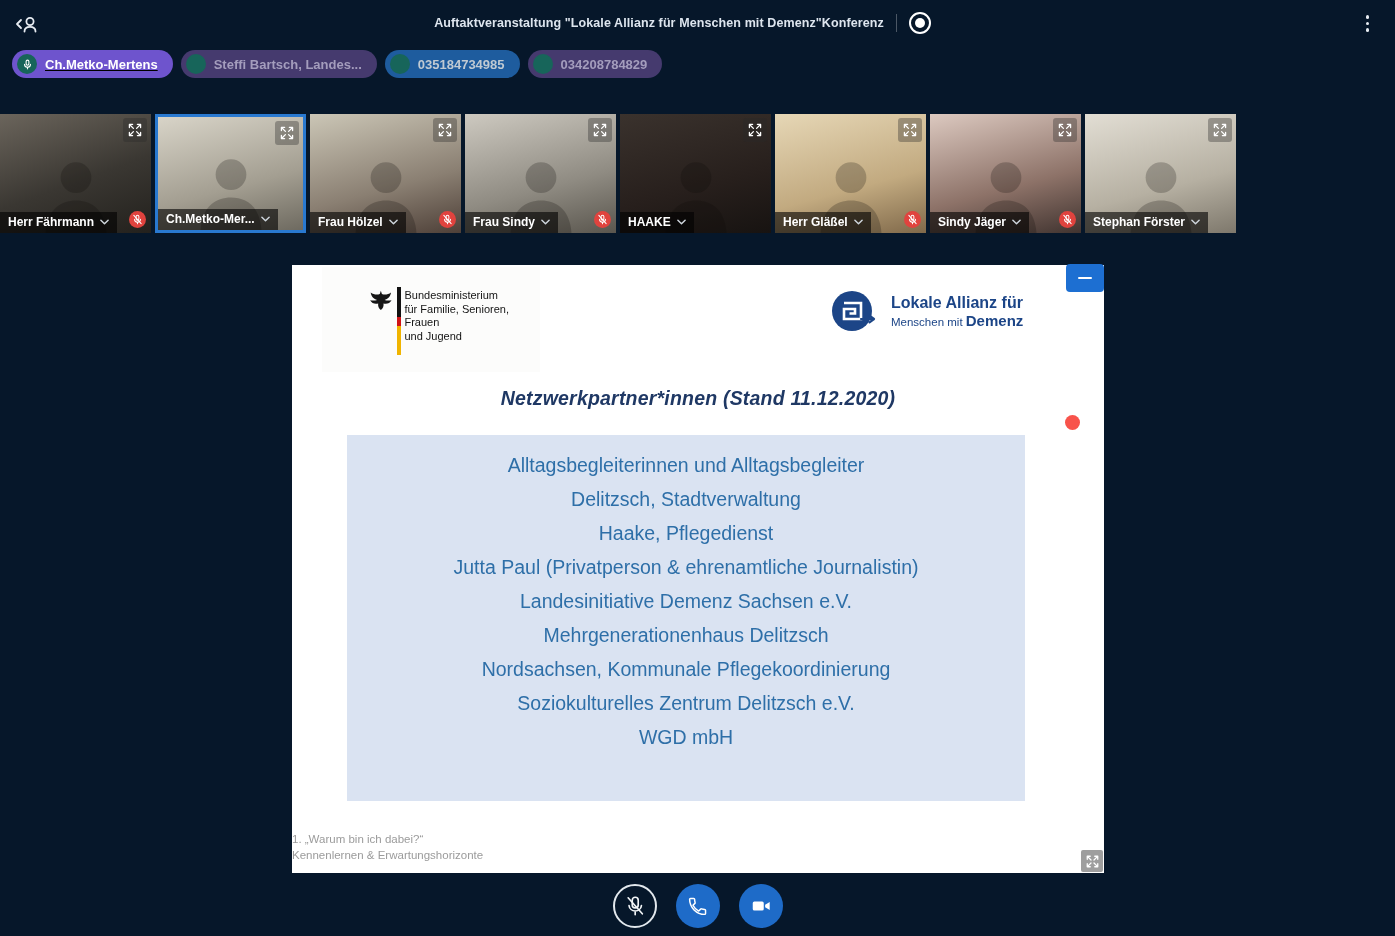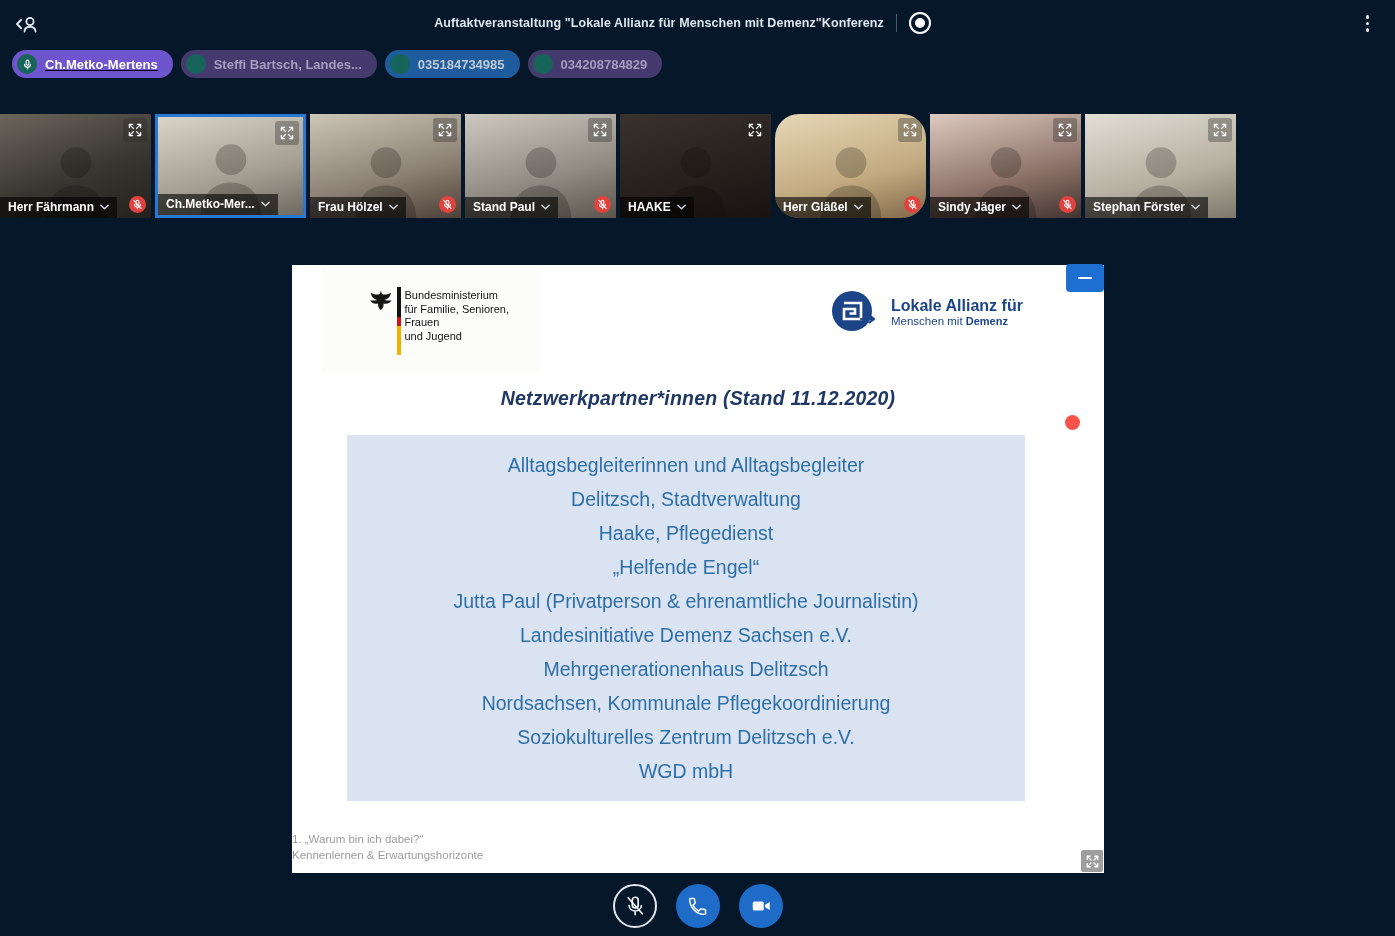--- a/index.html
+++ b/index.html
@@ -24,28 +24,28 @@
   .chip .chip-label { font-size:13px; font-weight:700; }
   .chip.speaking { background:#6e54cd;text-decoration:underline; }
   .chip.speaking .chip-label { color:#ffffff; }
   .chip.dim-purple { background:#453a6e; }
   .chip.dim-purple .chip-label { color:#a49dbd; }
   .chip.dim-blue { background:#1e5c9e; }
   .chip.dim-blue .chip-label { color:#c0cad3; }
 
   
   .filmstrip { position:absolute; top:114px; left:0; width:100%; height:120px; display:flex; gap:4px; }
-  .tile { position:relative; flex:0 0 151px; height:104px; overflow:hidden; background:#333; }
+  .tile { position:relative; flex:0 0 151px; height:119px; overflow:hidden; background:#333; }
   .tile.active { border:3px solid #2979d0; }
   .filmstrip div.tile:nth-of-type(1){background:linear-gradient(160deg,#6b655c,#3a3732 55%,#23211d);}
   .filmstrip div.tile:nth-of-type(2){background:linear-gradient(165deg,#d8d4c8,#a39e91 60%,#6e6a60);}
   .filmstrip div.tile:nth-of-type(3){background:linear-gradient(165deg,#cbc6b6,#8a7f72 60%,#4e4038);}
   .filmstrip div.tile:nth-of-type(4){background:linear-gradient(165deg,#cdc9c0,#8f8b82 60%,#5a564e);}
   .filmstrip div.tile:nth-of-type(5){background:linear-gradient(165deg,#3a322d,#271f1c 60%,#171311);}
-  .filmstrip div.tile:nth-of-type(6){background:linear-gradient(165deg,#e6d7b6,#c2aa80 60%,#80694a);border-radius:24px;}
+  .filmstrip div.tile:nth-of-type(6){background:linear-gradient(165deg,#e6d7b6,#c2aa80 60%,#80694a);}
   .filmstrip div.tile:nth-of-type(7){background:linear-gradient(165deg,#dcc9c0,#8d7268 60%,#413430);}
   .filmstrip div.tile:nth-of-type(8){background:linear-gradient(165deg,#e2ded4,#b6b0a2 60%,#7e786c);}
   .filmstrip div.tile:nth-of-type(9){background:linear-gradient(165deg,#c4aa7a,#8c7651 60%,#514232);}
   .tile .silhouette { position:absolute; bottom:-6px; left:50%; transform:translateX(-50%); width:96px; height:96px; opacity:.55; }
   .tile .expand-btn { position:absolute; top:4px; right:4px; width:24px; height:24px; background:rgba(40,40,40,.35); border-radius:3px; display:flex; align-items:center; justify-content:center; cursor:pointer; }
   .tile .nametag { position:absolute; left:0; bottom:0; max-width:85%; background:rgba(0,0,0,.6); color:#fff; font-size:12px; font-weight:600; padding:3px 8px 4px 8px; display:flex; align-items:center; gap:6px; white-space:nowrap; cursor:pointer; }
   .tile .mute-badge { position:absolute; right:5px; bottom:5px; width:17px; height:17px; border-radius:50%; background:#e0433e; display:flex; align-items:center; justify-content:center; }
 
   
   .stage { position:absolute; top:236px; left:0; width:100%; height:642px; }
@@ -56,21 +56,21 @@
   .pointer-dot { position:absolute; left:773px; top:150px; width:15px; height:15px; border-radius:50%; background:#f8534b; }
 
   .ministry-logo { position:absolute; left:30px; top:2px; width:218px; height:105px; background:#fcfcfb; display:flex; padding:20px 0 0 46px; gap:3px; }
   .flag-stripe { width:5px; height:68px; display:flex; flex-direction:column; }
   .flag-stripe .b { flex:0 0 44%; background:#111; } .flag-stripe .r { flex:0 0 14%; background:#d01317; } .flag-stripe .g { flex:1; background:#f0b400; }
   .ministry-text { font-size:11px; line-height:13.5px; color:#141414; padding-top:2px; }
 
   .alliance-logo { position:absolute; left:538px; top:20px; height:52px; display:flex; align-items:center; gap:9px; }
   .alliance-text .l1 { font-size:16px; font-weight:700; color:#1c4587; line-height:19px; }
   .alliance-text .l2 { font-size:11.5px; color:#1c4587; }
-  .alliance-text .l2 b { font-size:11px; font-weight:700; }
+  .alliance-text .l2 b { font-size:15px; font-weight:700; }
 
   .slide-title { position:absolute; left:0; top:122px; width:100%; text-align:center; font-size:19.5px; font-weight:700; font-style:italic; color:#1f3864; letter-spacing:.2px; }
 
   .partner-box { position:absolute; left:55px; top:170px; width:678px; height:366px; background:#dae3f2; padding-top:13px; }
   .partner-line { text-align:center; font-size:19.5px; line-height:34px; color:#2e6fa8; }
 
   .slide-footer { position:absolute; left:0; top:566px; width:100%; text-align:left; color:#9b9b9b; font-size:11.5px; line-height:16px; }
 
   
   .controls { position:absolute; bottom:8px; left:50%; transform:translateX(-50%); display:flex; gap:19px; }
@@ -235,21 +235,21 @@
         <svg width="16" height="16" viewBox="0 0 20 20">
           <g stroke="#fff" stroke-width="1.6" fill="none" stroke-linecap="round" stroke-linejoin="round">
             <path d="M8 8 L3.5 3.5 M3 7 V3 H7"></path>
             <path d="M12 8 L16.5 3.5 M13 3 H17 V7"></path>
             <path d="M8 12 L3.5 16.5 M3 13 V17 H7"></path>
             <path d="M12 12 L16.5 16.5 M13 17 H17 V13"></path>
           </g>
         </svg>
       </span>
       <span class="nametag">
-        <span>Stand Paul</span>
+        <span>Frau Sindy</span>
         <svg width="9" height="6" viewBox="0 0 10 6">
           <polyline points="1,1 5,5 9,1" fill="none" stroke="#cfd6dd" stroke-width="1.6" stroke-linecap="round" stroke-linejoin="round"></polyline>
         </svg>
       </span>
       <span class="mute-badge">
         <svg width="11" height="11" viewBox="0 0 24 24">
           <rect x="9" y="2.5" width="6" height="11" rx="3" fill="none" stroke="#fff" stroke-width="2.2"></rect>
           <path d="M5.5 11.5a6.5 6.5 0 0 0 13 0" fill="none" stroke="#fff" stroke-width="2.2" stroke-linecap="round"></path>
           <line x1="12" y1="18" x2="12" y2="21.5" stroke="#fff" stroke-width="2.2" stroke-linecap="round"></line>
           <line x1="4" y1="3" x2="20" y2="21" stroke="#fff" stroke-width="2.2" stroke-linecap="round"></line>
@@ -403,21 +403,20 @@
     <div class="slide-title">Netzwerkpartner*innen (Stand 11.12.2020)</div>
 
     <div class="partner-box">
 
         <div class="partner-line">Alltagsbegleiterinnen und Alltagsbegleiter</div>
 
         <div class="partner-line">Delitzsch, Stadtverwaltung</div>
 
         <div class="partner-line">Haake, Pflegedienst</div>
 
-        <div class="partner-line">„Helfende Engel“</div>
 
         <div class="partner-line">Jutta Paul (Privatperson &amp; ehrenamtliche Journalistin)</div>
 
         <div class="partner-line">Landesinitiative Demenz Sachsen e.V.</div>
 
         <div class="partner-line">Mehrgenerationenhaus Delitzsch</div>
 
         <div class="partner-line">Nordsachsen, Kommunale Pflegekoordinierung</div>
 
         <div class="partner-line">Soziokulturelles Zentrum Delitzsch e.V.</div>

